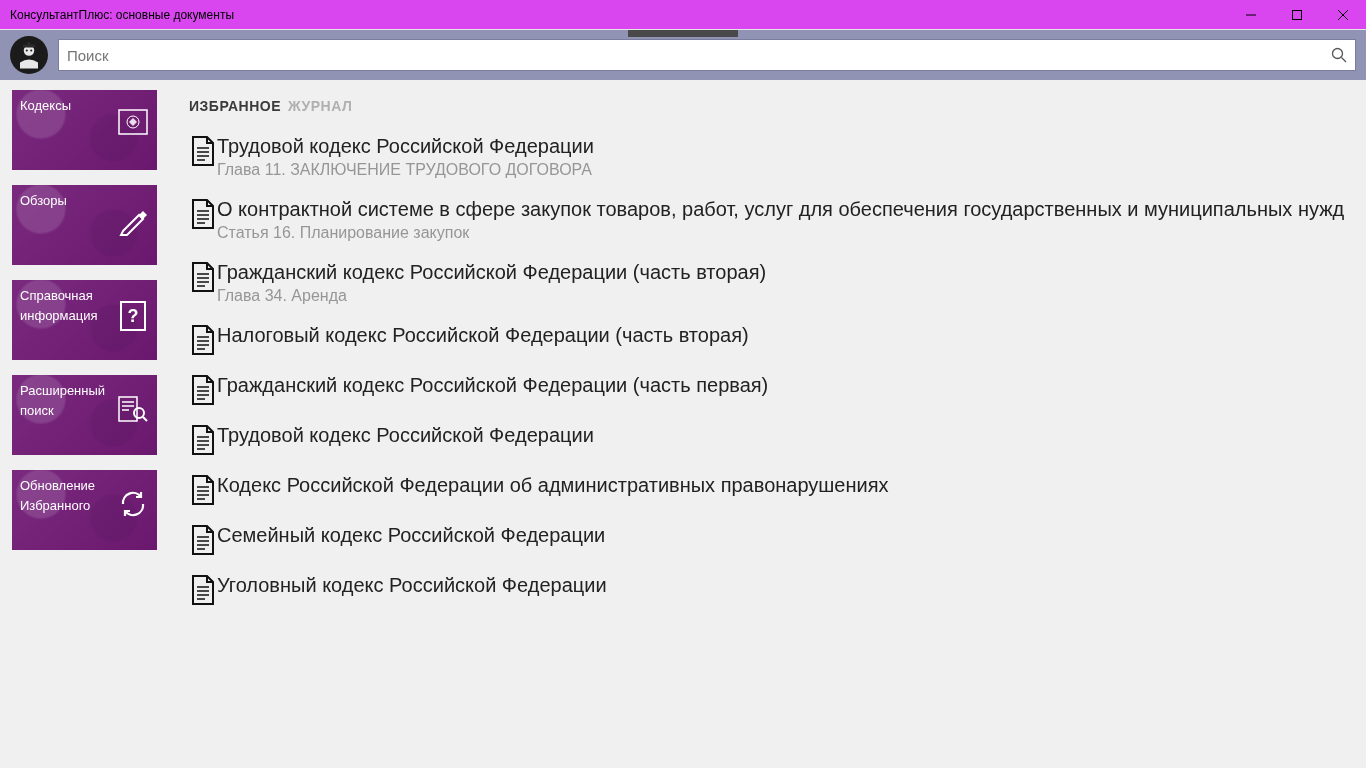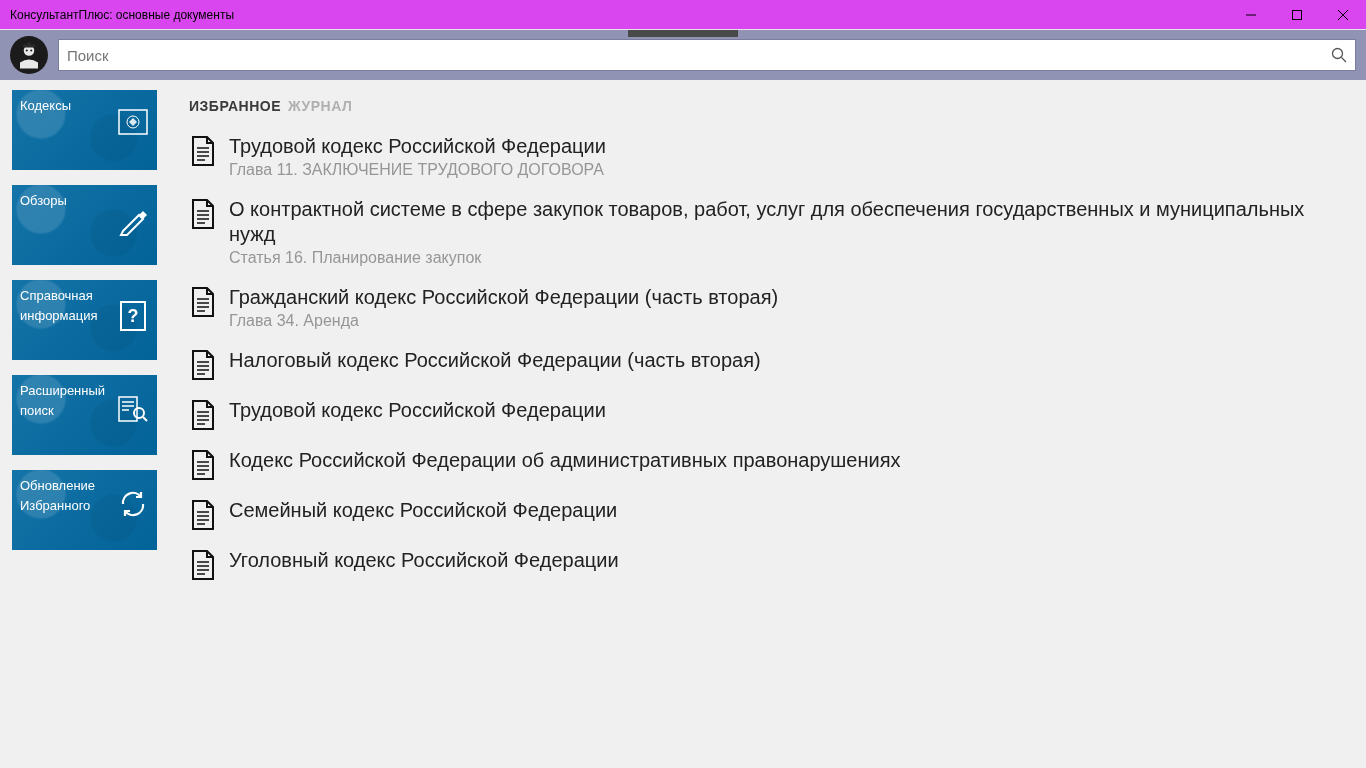--- a/index.html
+++ b/index.html
@@ -34,21 +34,21 @@
 }
 .searchbox input {
   flex: 1; border: none; outline: none; font-size: 15px; background: transparent; color:#333;
 }
 .search-icon { width: 16px; height: 16px; color:#555; }
 
 .body { display: flex; height: calc(768px - 30px - 50px); }
 
 .sidebar { width: 165px; padding: 10px 0 0 12px; }
 .tile {
-  width: 145px; height: 80px; background: #0369a1; margin-bottom: 15px;
+  width: 145px; height: 80px; background: #701a75; margin-bottom: 15px;
   position: relative; color: #fff; cursor: pointer; overflow: hidden;
 }
 .tile-label { position: absolute; top: 8px; left: 8px; font-size: 13px; font-weight: 500; line-height: 1.2; max-width: 90px; }
 .tile-icon { position: absolute; right: 8px; top: 20px; width: 32px; height: 32px; }
 .tile-sub { position: absolute; top: 28px; left: 8px; font-size: 13px; font-weight: 500; }
 
 .tile0 .tile-icon { top: 16px; }
 .tile3 .tile-icon, .tile4 .tile-icon { top: 18px; }
 
 .tile-bg {
@@ -58,21 +58,21 @@
     radial-gradient(circle at 70% 60%, rgba(0,0,0,.15) 0 20%, transparent 22%),
     linear-gradient(135deg, rgba(255,255,255,.2), rgba(0,0,0,.15));
 }
 
 .main { flex: 1; padding: 18px 20px 0 24px; overflow-y: auto; }
 .tabs { display: flex; gap: 7px; margin-bottom: 20px; }
 .tab { font-size: 14px; font-weight: 700; letter-spacing: .5px; color: #b0b0b0; cursor: pointer; }
 .tab.active { color: #3a3a3a; }
 
 .doclist { display: flex; flex-direction: column; gap: 18px; }
-.docrow { display: flex; align-items: flex-start; gap: 14px; cursor: pointer; }
+.docrow { display: flex; align-items: flex-start; gap: 2px; cursor: pointer; }
 .docicon { width: 26px; height: 30px; flex-shrink: 0; margin-top: 2px; }
 .docicon svg { width: 100%; height: 100%; }
 .doctext { display: flex; flex-direction: column; }
 .doctitle { font-size: 20px; color: #222; font-weight: 400; line-height: 1.25; }
 .docsub { font-size: 16px; color: #969696; margin-top: 2px; }
 </style>
 </head>
 <body>
 
 <div class="titlebar">
@@ -226,20 +226,31 @@
           </div>
         </div>
         <div class="docrow">
           <div class="docicon">
 <svg viewBox="0 0 26 30">
   <path d="M4 1 H18 L24 7 V29 H4 Z" fill="none" stroke="#111" stroke-width="2"></path>
   <path d="M18 1 V7 H24" fill="none" stroke="#111" stroke-width="2"></path>
   <path d="M8 12 H20 M8 16 H20 M8 20 H20 M8 24 H16" stroke="#111" stroke-width="1.6"></path>
 </svg></div>
           <div class="doctext">
+            <div class="doctitle">Гражданский кодекс Российской Федерации (часть первая)</div>
+          </div>
+        </div>
+        <div class="docrow">
+          <div class="docicon">
+<svg viewBox="0 0 26 30">
+  <path d="M4 1 H18 L24 7 V29 H4 Z" fill="none" stroke="#111" stroke-width="2"></path>
+  <path d="M18 1 V7 H24" fill="none" stroke="#111" stroke-width="2"></path>
+  <path d="M8 12 H20 M8 16 H20 M8 20 H20 M8 24 H16" stroke="#111" stroke-width="1.6"></path>
+</svg></div>
+          <div class="doctext">
             <div class="doctitle">Трудовой кодекс Российской Федерации</div>
           </div>
         </div>
         <div class="docrow">
           <div class="docicon">
 <svg viewBox="0 0 26 30">
   <path d="M4 1 H18 L24 7 V29 H4 Z" fill="none" stroke="#111" stroke-width="2"></path>
   <path d="M18 1 V7 H24" fill="none" stroke="#111" stroke-width="2"></path>
   <path d="M8 12 H20 M8 16 H20 M8 20 H20 M8 24 H16" stroke="#111" stroke-width="1.6"></path>
 </svg></div>

